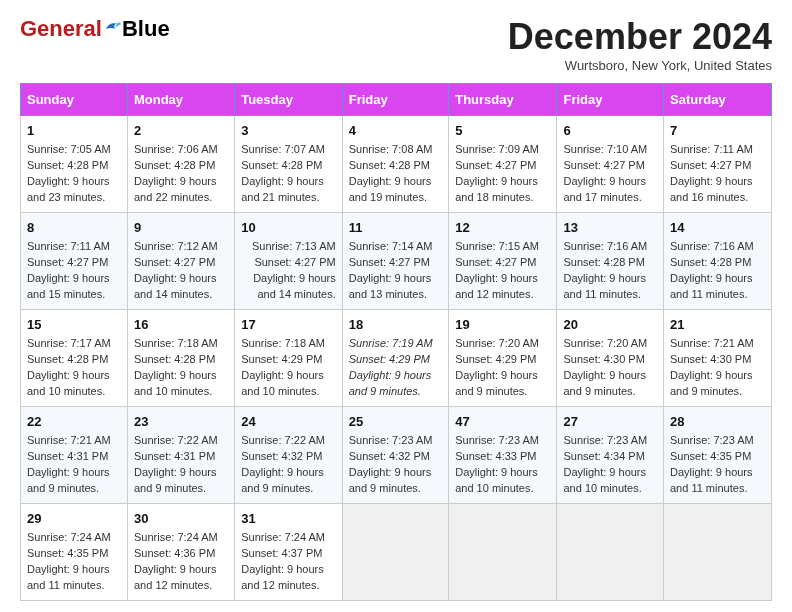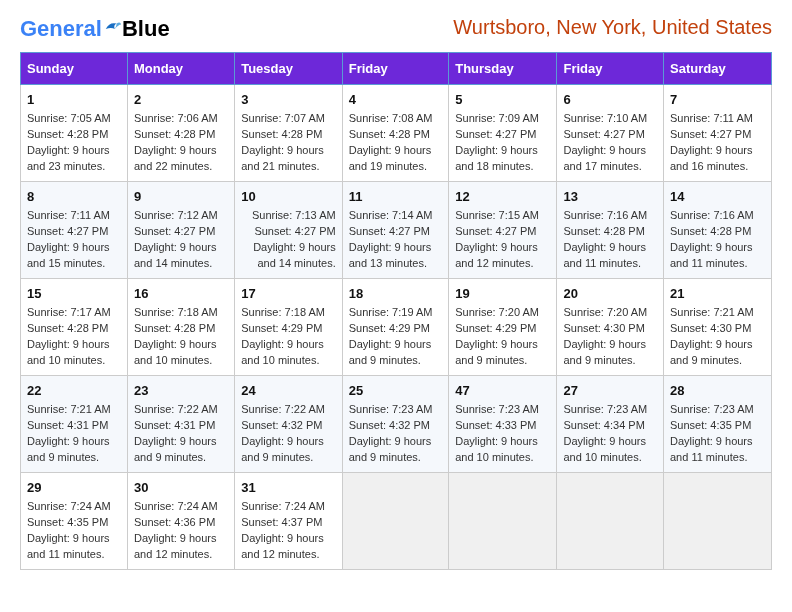--- a/index.html
+++ b/index.html
@@ -21,46 +21,46 @@
       flex-direction: column;
       align-items: flex-start;
     }
     .logo-text {
       display: flex;
       align-items: center;
       font-size: 22px;
       font-weight: bold;
       color: #1a1a1a;
     }
-    .logo-general { color: #3b82f6; }
+    .logo-general { color: #b91c1c; }
     .logo-blue { color: #000000; }
     .logo-bird {
       width: 18px;
       height: 18px;
       margin-left: 2px;
     }
     .title-section {
       text-align: right;
     }
     .month-title {
       font-size: 36px;
       font-weight: bold;
       color: #222;
     }
     .location-title {
-      font-size: 20px;
-      color: #c2410c;
+      font-size: 13px;
+      color: #404040;
     }
     .calendar-table {
       width: 100%;
       border-collapse: collapse;
       font-size: 11.5px;
     }
     .calendar-table thead tr th {
-      background-color: #6d28d9;
+      background-color: #d946ef;
       color: #fff;
       font-weight: bold;
       font-size: 13px;
       padding: 8px 6px;
       text-align: left;
       border: 1px solid #5a9ad4;
     }
     .calendar-table tbody tr td {
       vertical-align: top;
       padding: 6px 6px;
@@ -98,20 +98,21 @@
     <div class="logo-text">
       <span class="logo-general">General</span>
       <svg class="logo-bird" viewBox="0 0 20 20">
         <path d="M2,10 Q6,2 14,4 Q10,6 12,10 Q8,8 2,10Z" fill="#1a6fc4"></path>
         <path d="M14,4 Q18,1 19,5 Q16,5 12,10 Q14,7 14,4Z" fill="#5aaae0"></path>
       </svg>
       <span class="logo-blue">Blue</span>
     </div>
   </div>
   <div class="title-section">
+    <div class="month-title">December 2024</div>
     <div class="location-title">Wurtsboro, New York, United States</div>
   </div>
 </div>
 
 <table class="calendar-table">
   <thead>
     <tr>
     <th>Sunday</th>
         <th>Monday</th>
         <th>Tuesday</th>
@@ -241,21 +242,21 @@
         </td>
         <td>
           <span class="day-number">17</span>
           <div class="day-info" style="white-space: pre-line;">Sunrise: 7:18 AM
 Sunset: 4:29 PM
 Daylight: 9 hours
 and 10 minutes.</div>
         </td>
         <td>
           <span class="day-number">18</span>
-          <div class="day-info" style="white-space: pre-line;">Sunrise: 7:19 AM
+          <div class="day-info" style="white-space: pre-line; font-style: italic;">Sunrise: 7:19 AM
 Sunset: 4:29 PM
 Daylight: 9 hours
 and 9 minutes.</div>
         </td>
         <td>
           <span class="day-number">19</span>
           <div class="day-info" style="white-space: pre-line;">Sunrise: 7:20 AM
 Sunset: 4:29 PM
 Daylight: 9 hours
 and 9 minutes.</div>

